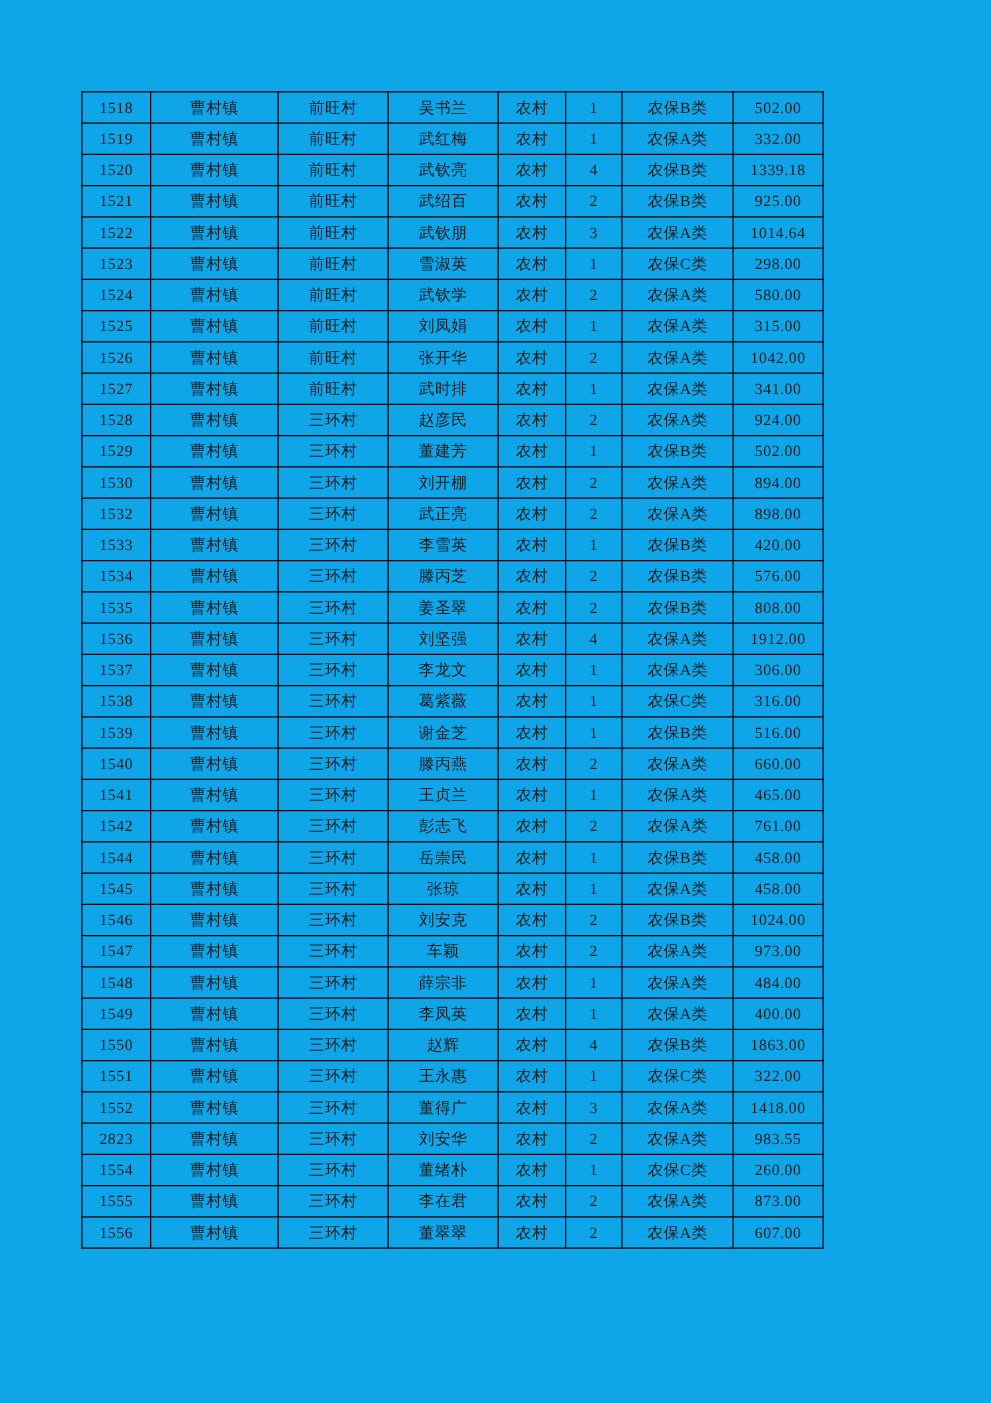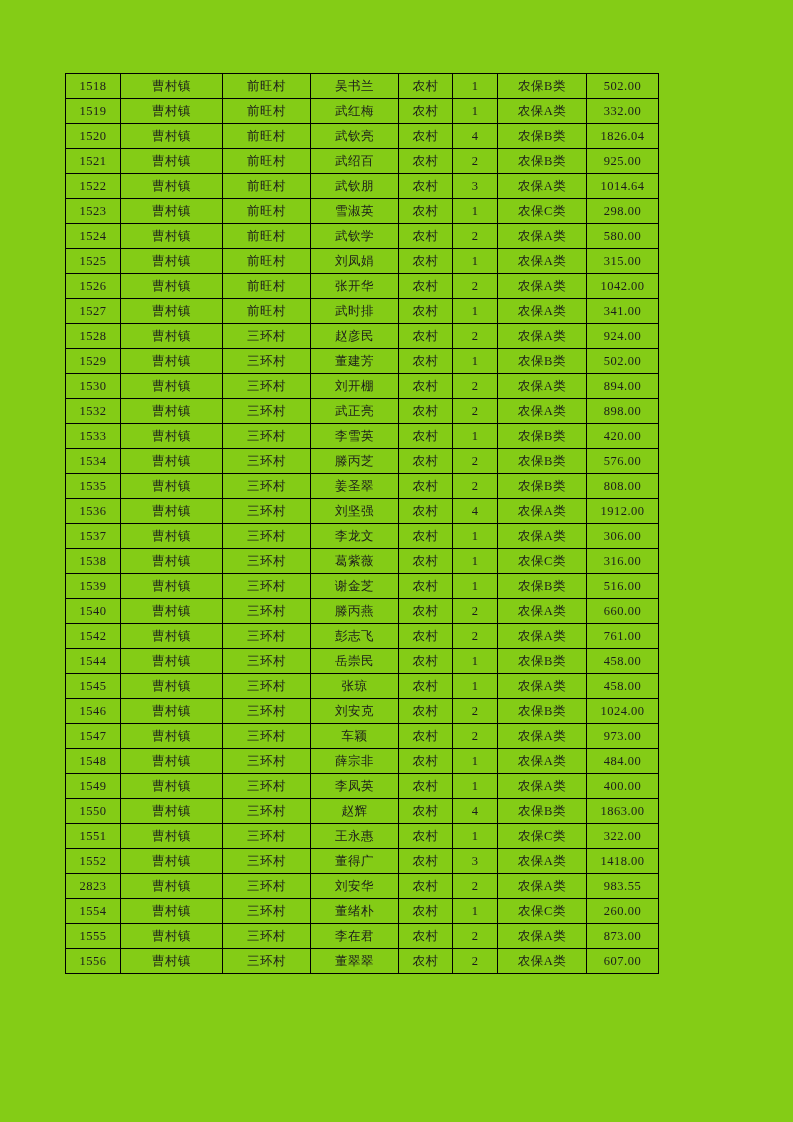--- a/index.html
+++ b/index.html
@@ -4,21 +4,21 @@
 <style>
   html, body {
     margin: 0;
     padding: 0;
     background: #ffffff;
   }
   .page {
     position: relative;
     width: 793px;
     height: 1122px;
-    background: #84cc16;
+    background: #0ea5e9;
     overflow: hidden;
     font-family: "Liberation Serif", "DejaVu Serif", serif;
   }
   table.roster {
     position: absolute;
     left: 65px;
     top: 73px;
     width: 593px;
     border-collapse: collapse;
     table-layout: fixed;
@@ -81,21 +81,21 @@
           <td>332.00</td>
         </tr>
         <tr>
           <td>1520</td>
           <td>曹村镇</td>
           <td>前旺村</td>
           <td>武钦亮</td>
           <td>农村</td>
           <td>4</td>
           <td>农保B类</td>
-          <td>1826.04</td>
+          <td>1339.18</td>
         </tr>
         <tr>
           <td>1521</td>
           <td>曹村镇</td>
           <td>前旺村</td>
           <td>武绍百</td>
           <td>农村</td>
           <td>2</td>
           <td>农保B类</td>
           <td>925.00</td>
@@ -272,20 +272,30 @@
         </tr>
         <tr>
           <td>1540</td>
           <td>曹村镇</td>
           <td>三环村</td>
           <td>滕丙燕</td>
           <td>农村</td>
           <td>2</td>
           <td>农保A类</td>
           <td>660.00</td>
+        </tr>
+        <tr>
+          <td>1541</td>
+          <td>曹村镇</td>
+          <td>三环村</td>
+          <td>王贞兰</td>
+          <td>农村</td>
+          <td>1</td>
+          <td>农保A类</td>
+          <td>465.00</td>
         </tr>
         <tr>
           <td>1542</td>
           <td>曹村镇</td>
           <td>三环村</td>
           <td>彭志飞</td>
           <td>农村</td>
           <td>2</td>
           <td>农保A类</td>
           <td>761.00</td>

